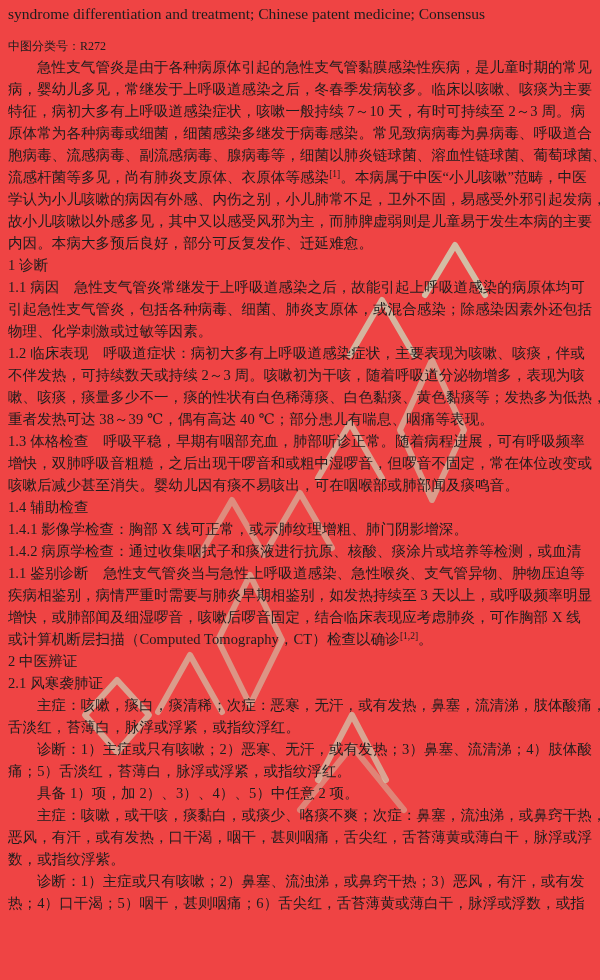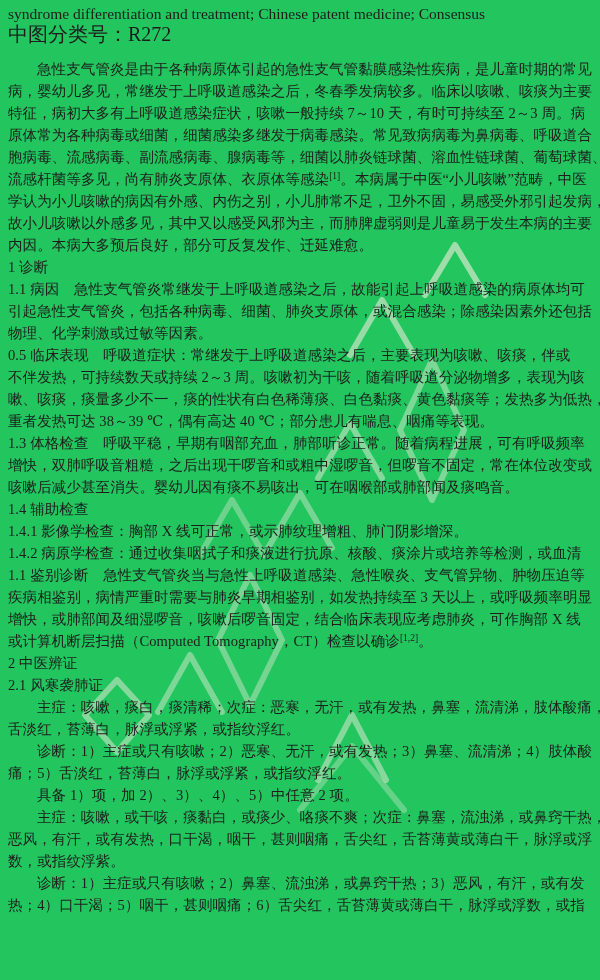--- a/index.html
+++ b/index.html
@@ -1,28 +1,28 @@
 <!DOCTYPE html>
 <html><head>
 <meta charset="utf-8">
 <style>
   html,body{margin:0;padding:0;}
   .page{
     position:relative;
     width:600px;height:980px;
-    background:#22c55e;
+    background:#ef4444;
     overflow:hidden;
     font-family:"Liberation Serif","DejaVu Serif",serif;
     color:#1d1d1d;
   }
   .watermark{position:absolute;top:0;left:0;width:600px;height:980px;z-index:0;}
   .content{position:relative;z-index:1;padding:4px 10px 0 8px;}
   .keywords{font-size:15.5px;line-height:20px;white-space:nowrap;}
-  .clc{margin-top:0;font-size:20px;line-height:20px;white-space:nowrap;}
-  .lines{margin-top:14px;}
+  .clc{margin-top:12px;font-size:12px;line-height:20px;white-space:nowrap;}
+  .lines{}
   .line{
     height:22px;line-height:22px;
     font-size:14.5px;
     white-space:nowrap;
     letter-spacing:0.1px;
   }
   .line.indent{padding-left:29px;}
   .b{font-weight:normal;}
   .sup{font-size:9.5px;position:relative;top:-5px;letter-spacing:0;}
 </style>
@@ -57,21 +57,21 @@
         <div class="line"><span>原体常为各种病毒或细菌，细菌感染多继发于病毒感染。常见致病病毒为鼻病毒、呼吸道合</span></div>
         <div class="line"><span>胞病毒、流感病毒、副流感病毒、腺病毒等，细菌以肺炎链球菌、溶血性链球菌、葡萄球菌、</span></div>
         <div class="line"><span>流感杆菌等多见，尚有肺炎支原体、衣原体等感染</span><span class="sup">[1]</span><span>。本病属于中医“小儿咳嗽”范畴，中医</span></div>
         <div class="line"><span>学认为小儿咳嗽的病因有外感、内伤之别，小儿肺常不足，卫外不固，易感受外邪引起发病，</span></div>
         <div class="line"><span>故小儿咳嗽以外感多见，其中又以感受风邪为主，而肺脾虚弱则是儿童易于发生本病的主要</span></div>
         <div class="line"><span>内因。本病大多预后良好，部分可反复发作、迁延难愈。</span></div>
         <div class="line"><span class="b">1 诊断</span></div>
         <div class="line"><span class="b">1.1 病因</span><span>　急性支气管炎常继发于上呼吸道感染之后，故能引起上呼吸道感染的病原体均可</span></div>
         <div class="line"><span>引起急性支气管炎，包括各种病毒、细菌、肺炎支原体，或混合感染；除感染因素外还包括</span></div>
         <div class="line"><span>物理、化学刺激或过敏等因素。</span></div>
-        <div class="line"><span class="b">0.5 临床表现</span><span>　呼吸道症状：常继发于上呼吸道感染之后，主要表现为咳嗽、咳痰，伴或</span></div>
+        <div class="line"><span class="b">1.2 临床表现</span><span>　呼吸道症状：病初大多有上呼吸道感染症状，主要表现为咳嗽、咳痰，伴或</span></div>
         <div class="line"><span>不伴发热，可持续数天或持续 2～3 周。咳嗽初为干咳，随着呼吸道分泌物增多，表现为咳</span></div>
         <div class="line"><span>嗽、咳痰，痰量多少不一，痰的性状有白色稀薄痰、白色黏痰、黄色黏痰等；发热多为低热，</span></div>
         <div class="line"><span>重者发热可达 38～39 ℃，偶有高达 40 ℃；部分患儿有喘息、咽痛等表现。</span></div>
         <div class="line"><span class="b">1.3 体格检查</span><span>　呼吸平稳，早期有咽部充血，肺部听诊正常。随着病程进展，可有呼吸频率</span></div>
         <div class="line"><span>增快，双肺呼吸音粗糙，之后出现干啰音和或粗中湿啰音，但啰音不固定，常在体位改变或</span></div>
         <div class="line"><span>咳嗽后减少甚至消失。婴幼儿因有痰不易咳出，可在咽喉部或肺部闻及痰鸣音。</span></div>
         <div class="line"><span class="b">1.4 辅助检查</span></div>
         <div class="line"><span>1.4.1 影像学检查：胸部 X 线可正常，或示肺纹理增粗、肺门阴影增深。</span></div>
         <div class="line"><span>1.4.2 病原学检查：通过收集咽拭子和痰液进行抗原、核酸、痰涂片或培养等检测，或血清</span></div>
         <div class="line"><span class="b">1.1 鉴别诊断</span><span>　急性支气管炎当与急性上呼吸道感染、急性喉炎、支气管异物、肿物压迫等</span></div>

